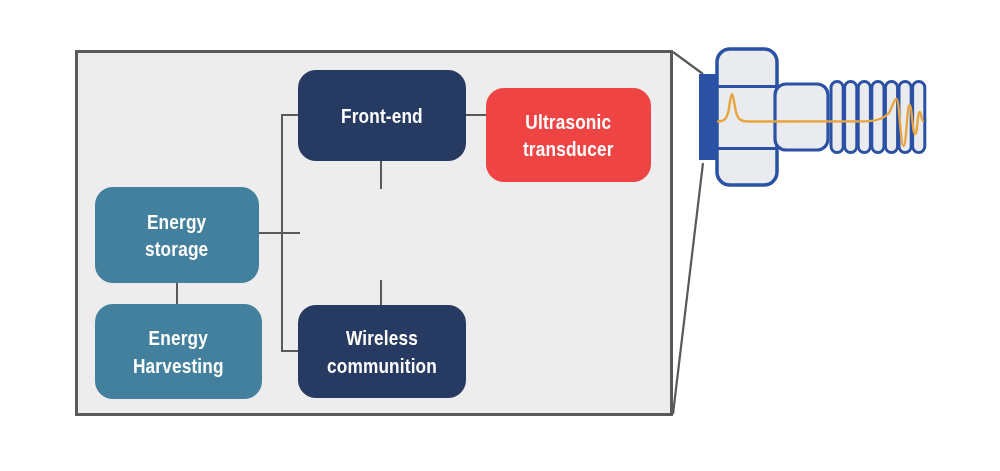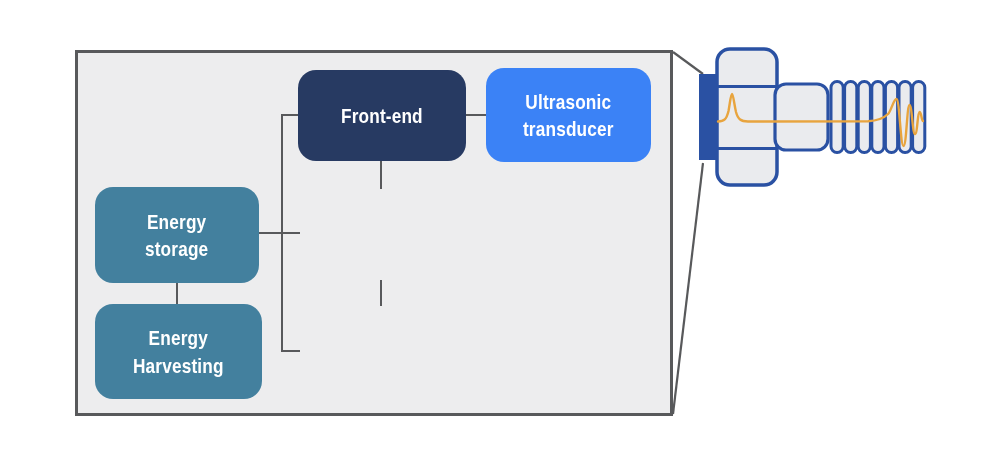--- a/index.html
+++ b/index.html
@@ -83,21 +83,21 @@
   <div class="conn conn-fe-trans"></div>
   <div class="conn conn-store-proc"></div>
 
   <div class="block b-front-end" style="background-color: rgb(39, 58, 98);">
     <div class="lbl">
       <div>Front-end</div>
       <div></div>
     </div>
   </div>
 
-  <div class="block b-transducer" style="background-color: #3b82f6;">
+  <div class="block b-transducer" style="background-color: #ef4444; margin-top: 20px;">
     <div class="lbl">
       <div>Ultrasonic</div>
       <div>transducer</div>
     </div>
   </div>
 
   <div class="block b-storage" style="background-color: rgb(67, 128, 158);">
     <div class="lbl">
       <div>Energy</div>
       <div>storage</div>
@@ -105,20 +105,26 @@
   </div>
 
 
   <div class="block b-harvesting" style="background-color: rgb(67, 128, 158);">
     <div class="lbl">
       <div>Energy</div>
       <div>Harvesting</div>
     </div>
   </div>
 
+  <div class="block b-wireless" style="background-color: rgb(39, 58, 98);">
+    <div class="lbl">
+      <div>Wireless</div>
+      <div>communition</div>
+    </div>
+  </div>
 
   <svg class="overlay" viewBox="0 0 1000 471">
 
     <line x1="673" y1="52" x2="703" y2="74" stroke="#58595b" stroke-width="2.2"></line>
     <line x1="673" y1="414" x2="703" y2="163" stroke="#58595b" stroke-width="2.2"></line>
 
     <g>
 
       <rect x="717" y="49" width="60" height="136" rx="13" fill="#eaebee" stroke="#2a51a3" stroke-width="3.5"></rect>
       <line x1="717" y1="86.5" x2="777" y2="86.5" stroke="#2a51a3" stroke-width="3"></line>

